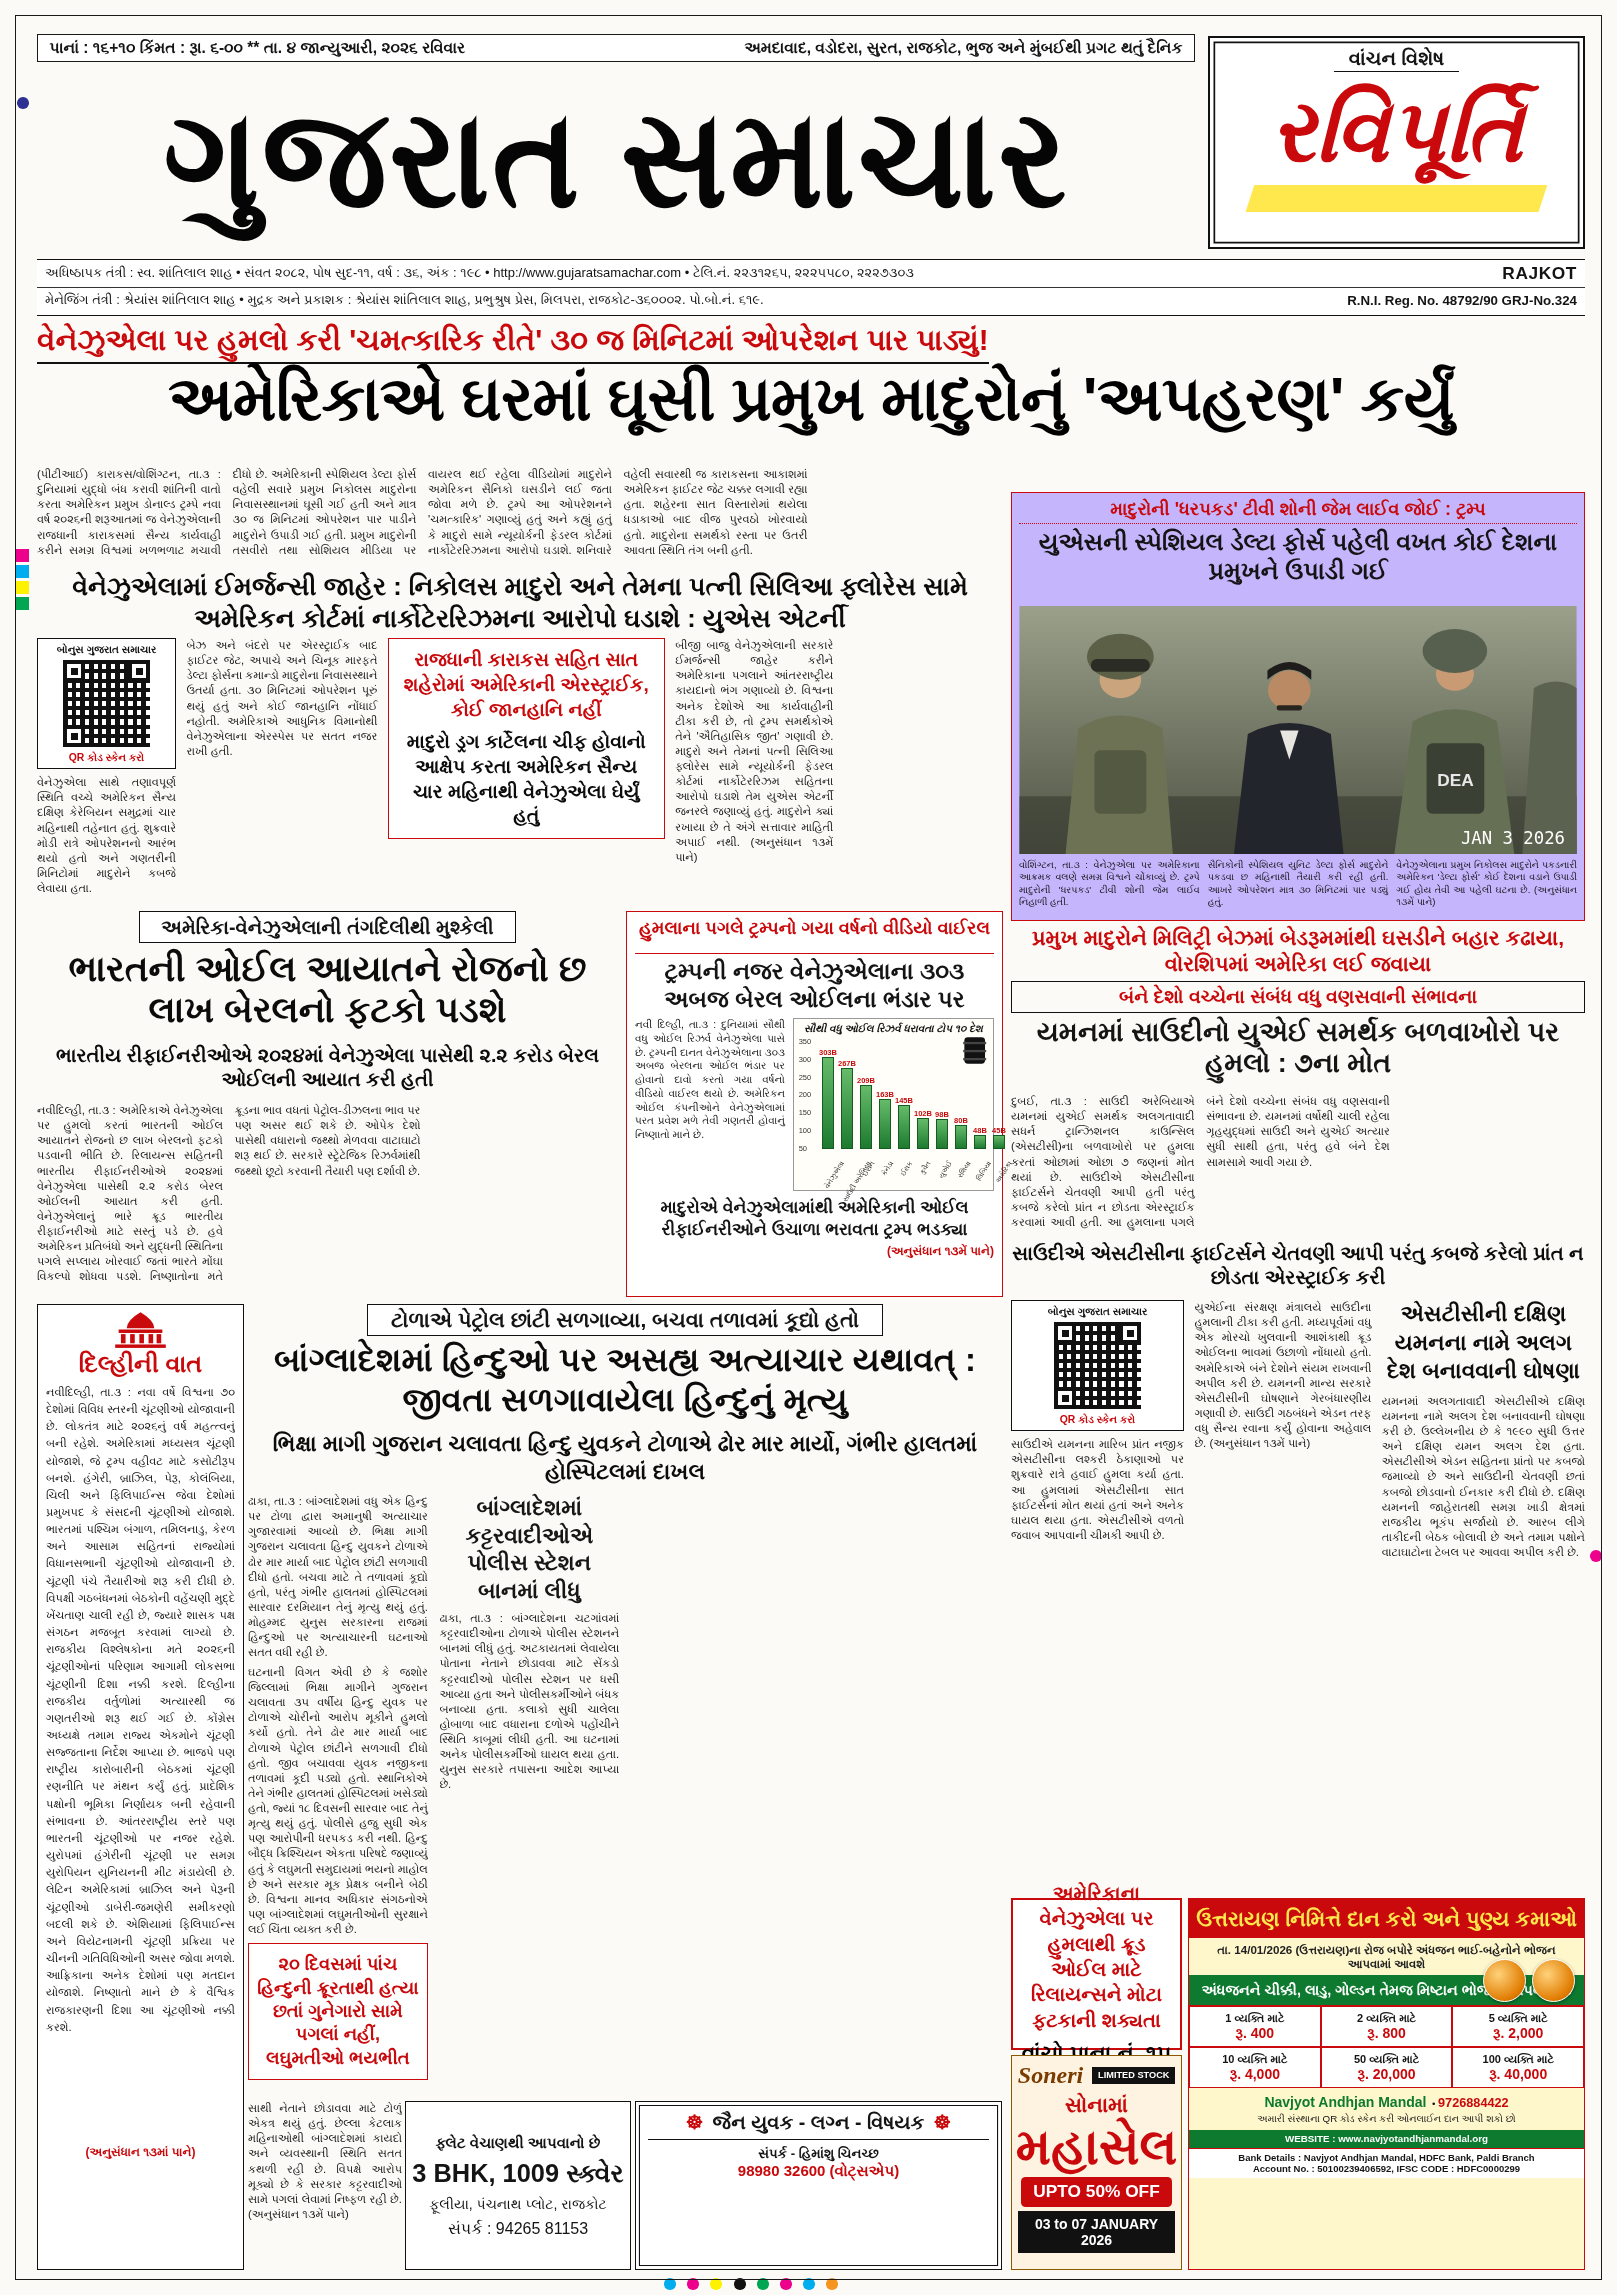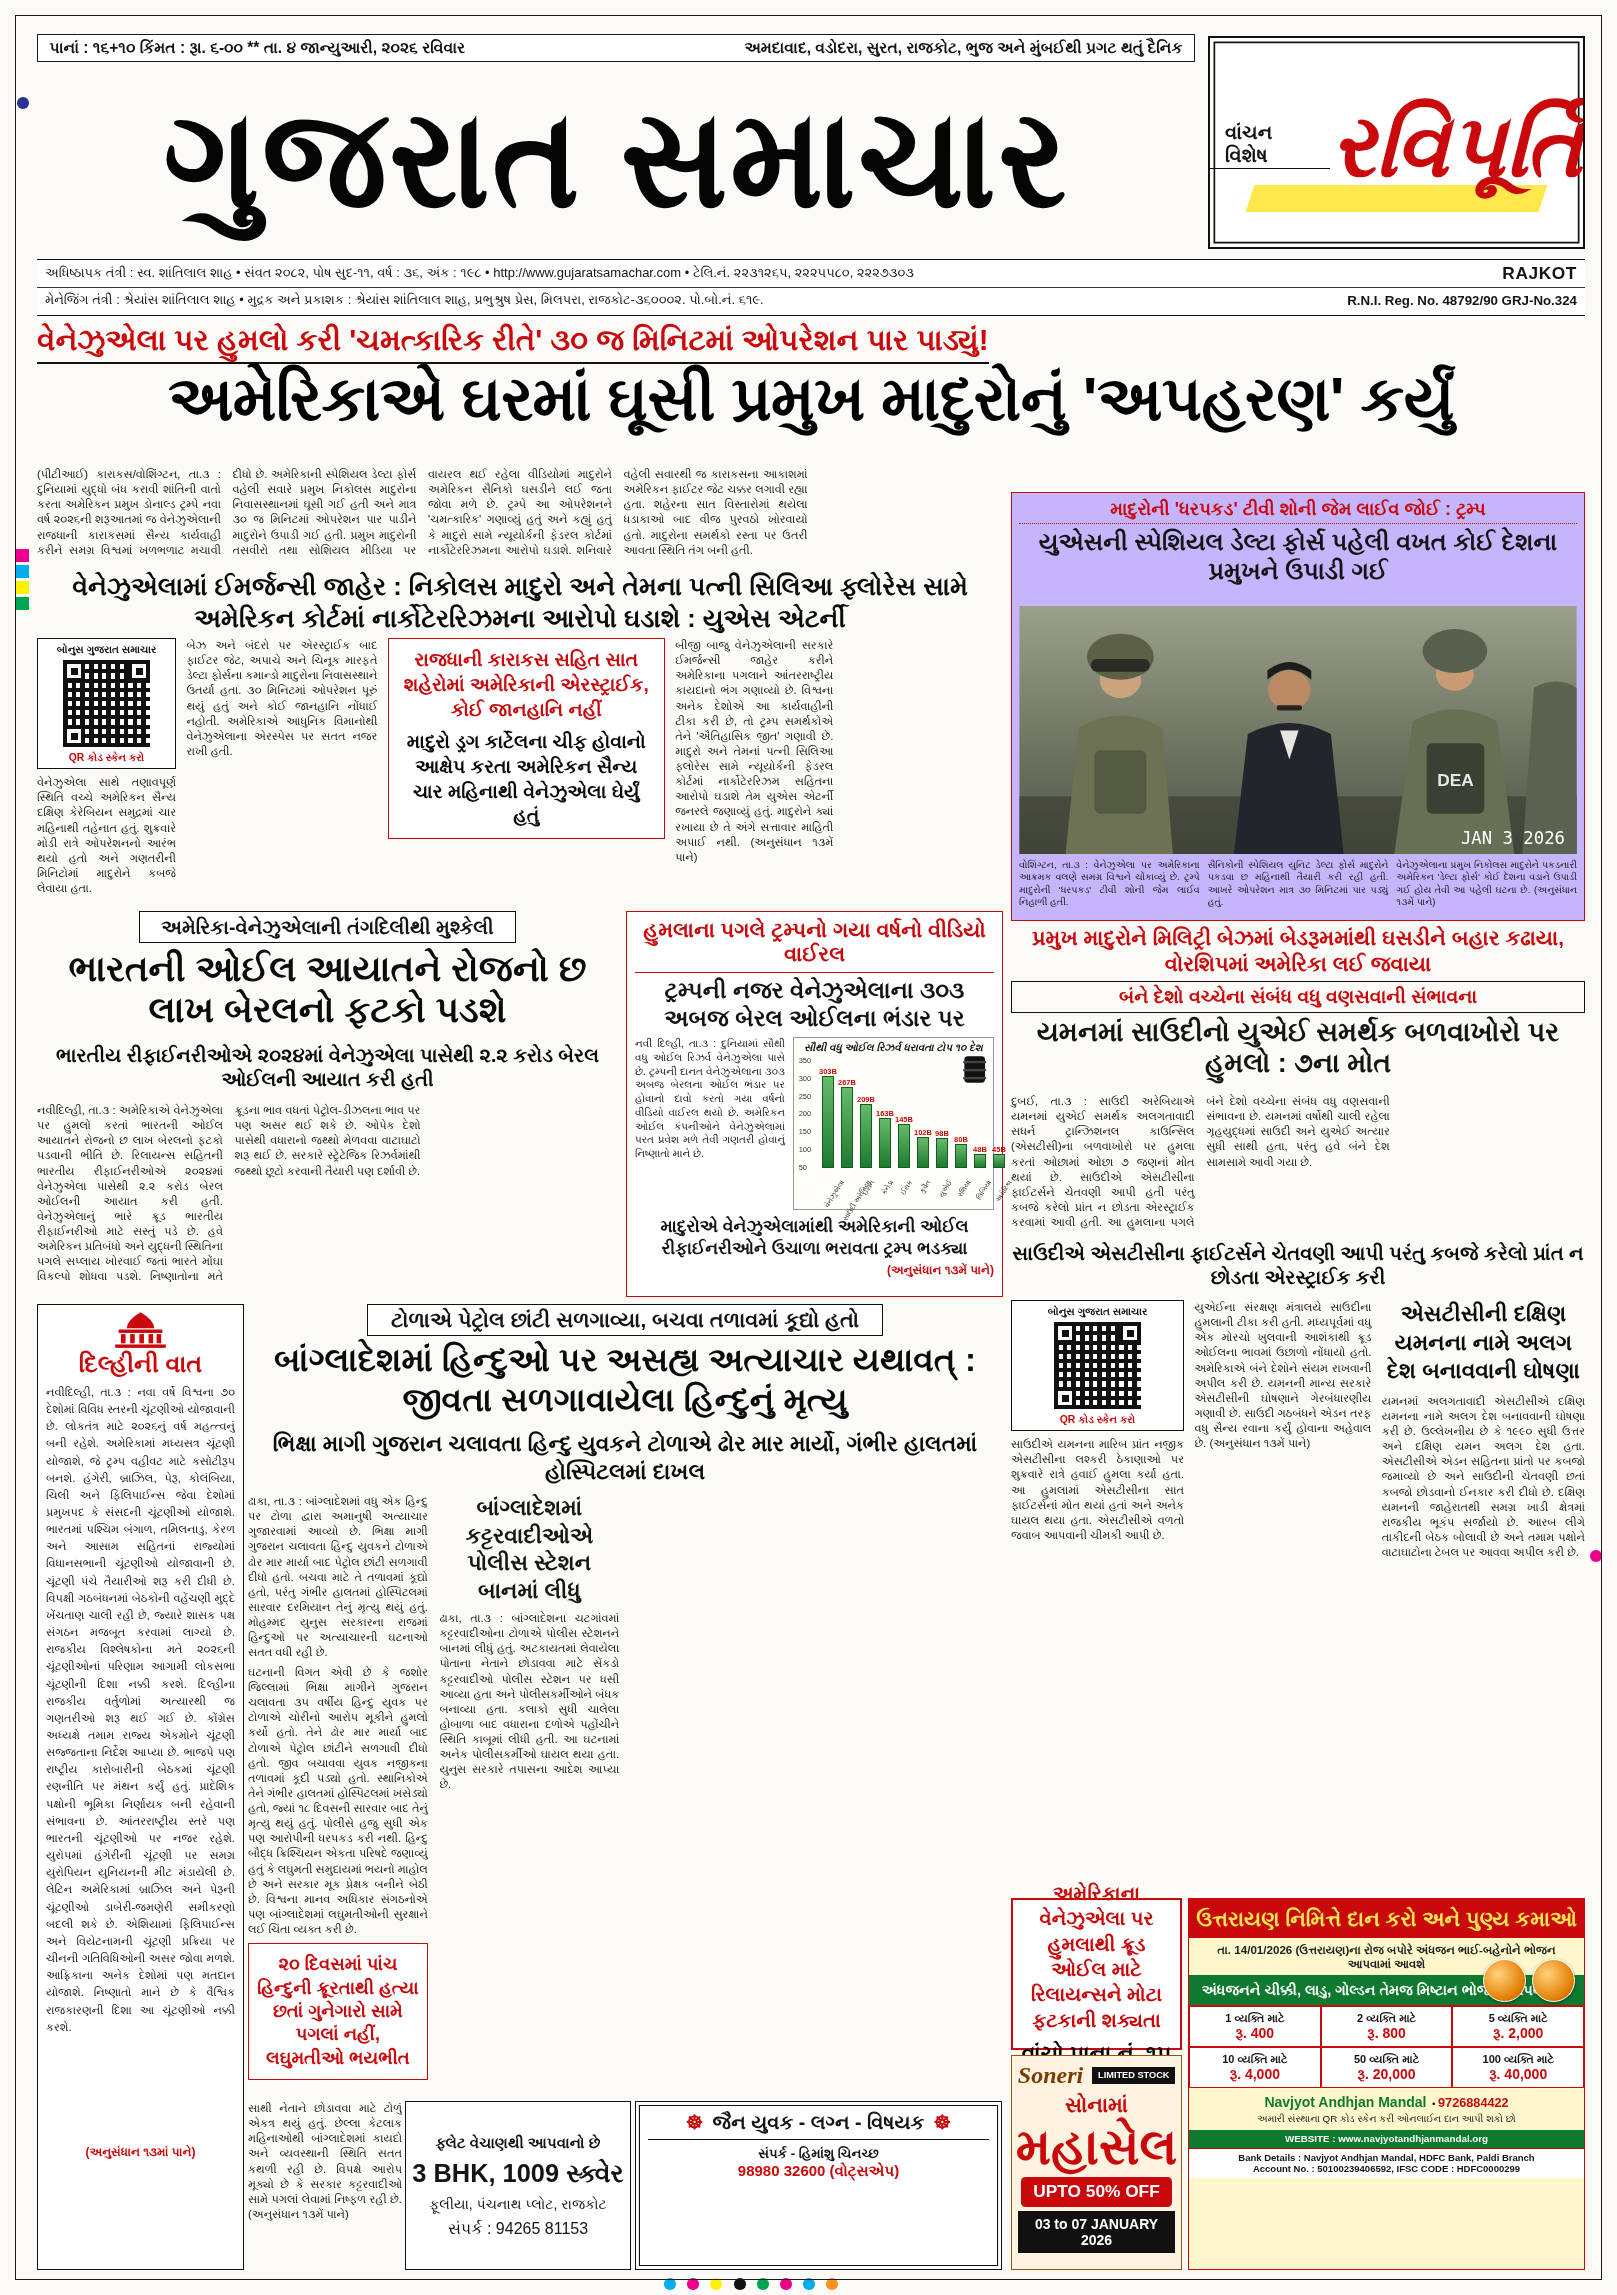--- a/index.html
+++ b/index.html
@@ -9,21 +9,21 @@
   }
   *{box-sizing:border-box;margin:0;padding:0}
   body{background:#777;font-family:"Liberation Sans",sans-serif;}
   .page{position:relative;width:1617px;height:2295px;background:var(--paper);margin:0 auto;overflow:hidden;color:#141414;}
   .abs{position:absolute}
   .frame{position:absolute;left:15px;top:15px;right:15px;bottom:15px;border:1.7px solid #1a1a1a;pointer-events:none}
 
   
   .topstrip{border:1.2px solid #1a1a1a;display:flex;justify-content:space-between;align-items:center;padding:0 11.6px;font-size:15.6px;font-weight:bold;background:#fff}
   .masthead{font-weight:900;font-size:132px;line-height:182px;text-align:center;color:#050505;letter-spacing:2.3px;transform:scaleY(1.04);transform-origin:top}
-  .supplement{border:2.3px solid #111;box-shadow:inset 0 0 0 3.5px #fff,inset 0 0 0 5.2px #111;background:#fff;display:flex;flex-direction:row;align-items:center;padding-top:8px;overflow:hidden}
+  .supplement{border:2.3px solid #111;box-shadow:inset 0 0 0 3.5px #fff,inset 0 0 0 5.2px #111;background:#fff;display:flex;flex-direction:column;align-items:center;padding-top:8px;overflow:hidden}
   .supp-label{font-size:19.6px;font-weight:bold;border-bottom:1.2px solid #111;padding:1.2px 15px;margin-bottom:4.6px}
   .supp-title{font-size:87px;font-weight:900;font-style:italic;color:var(--red);line-height:1.25;position:relative;z-index:1}
   .supp-swash{position:absolute;left:40px;right:40px;bottom:35px;height:26.6px;background:#ffe84d;transform:skewX(-18deg);z-index:0}
   .inforows{border-top:1.7px solid #111;border-bottom:1.7px solid #111;background:#fff}
   .inforow{display:flex;justify-content:space-between;align-items:center;height:26.6px;padding:0 8px;font-size:13px}
   .inforow + .inforow{border-top:0.9px solid #333}
   .city-tag{font-size:17.3px;font-weight:bold;letter-spacing:0.6px}
   .rni{font-size:13.3px;font-weight:bold}
 
   .banner-line{font-size:29.5px;font-weight:bold;color:var(--red);text-align:left}
@@ -60,21 +60,21 @@
   .pb-head{font-size:24px;font-weight:bold;text-align:center;line-height:1.2;margin-bottom:21px}
   .pb-caps{display:flex;gap:8px;margin-top:4.6px}
   .pb-caps p{flex:1;font-size:9.5px;line-height:1.3;text-align:justify}
   .photo-redline{color:var(--red);font-size:21px;font-weight:bold;text-align:center;line-height:1.25}
 
   .yemen-kicker{border:1.4px solid #111;color:var(--red);font-size:19px;font-weight:bold;display:flex;align-items:center;justify-content:center}
   .yemen-head{font-size:27px;font-weight:bold;text-align:center;line-height:1.15}
 
   
   .trump-box{border:1.7px solid var(--red);background:#fff;padding:5.8px 8px}
-  .tb-kicker{color:var(--red);font-size:21px;font-weight:bold;text-align:center;border-bottom:1.2px solid var(--red);padding-bottom:6px}
+  .tb-kicker{color:var(--red);font-size:18px;font-weight:bold;text-align:center;border-bottom:1.2px solid var(--red);padding-bottom:14px}
   .tb-head{font-size:23px;font-weight:bold;text-align:center;line-height:1.2;margin:4.6px 0}
   .tb-flex{display:flex;gap:8px}
   .tb-body{width:44%;font-size:10.4px;line-height:1.32;text-align:justify}
   .chart{width:56%;border:0.9px solid #999;padding:3.5px;position:relative;background:#fffef8}
   .chart-title{font-size:10.4px;font-weight:bold;font-style:italic;text-align:center;margin-bottom:2.3px}
   .chart-area{display:flex;align-items:flex-end;gap:3.5px;height:150px;padding-left:23px;position:relative}
   .chart-axis{position:absolute;left:1.2px;top:0;height:116px;display:flex;flex-direction:column;justify-content:space-between;font-size:7.5px;color:#333}
   .bar-item{display:flex;flex-direction:column;align-items:center;justify-content:flex-end;width:15px;height:100%}
   .bar-val{font-size:7.5px;color:var(--red);font-weight:bold;white-space:nowrap}
   .bar{width:12.7px;background:linear-gradient(180deg,#66bb6a,#1d7a30);border:0.6px solid #145c22}

